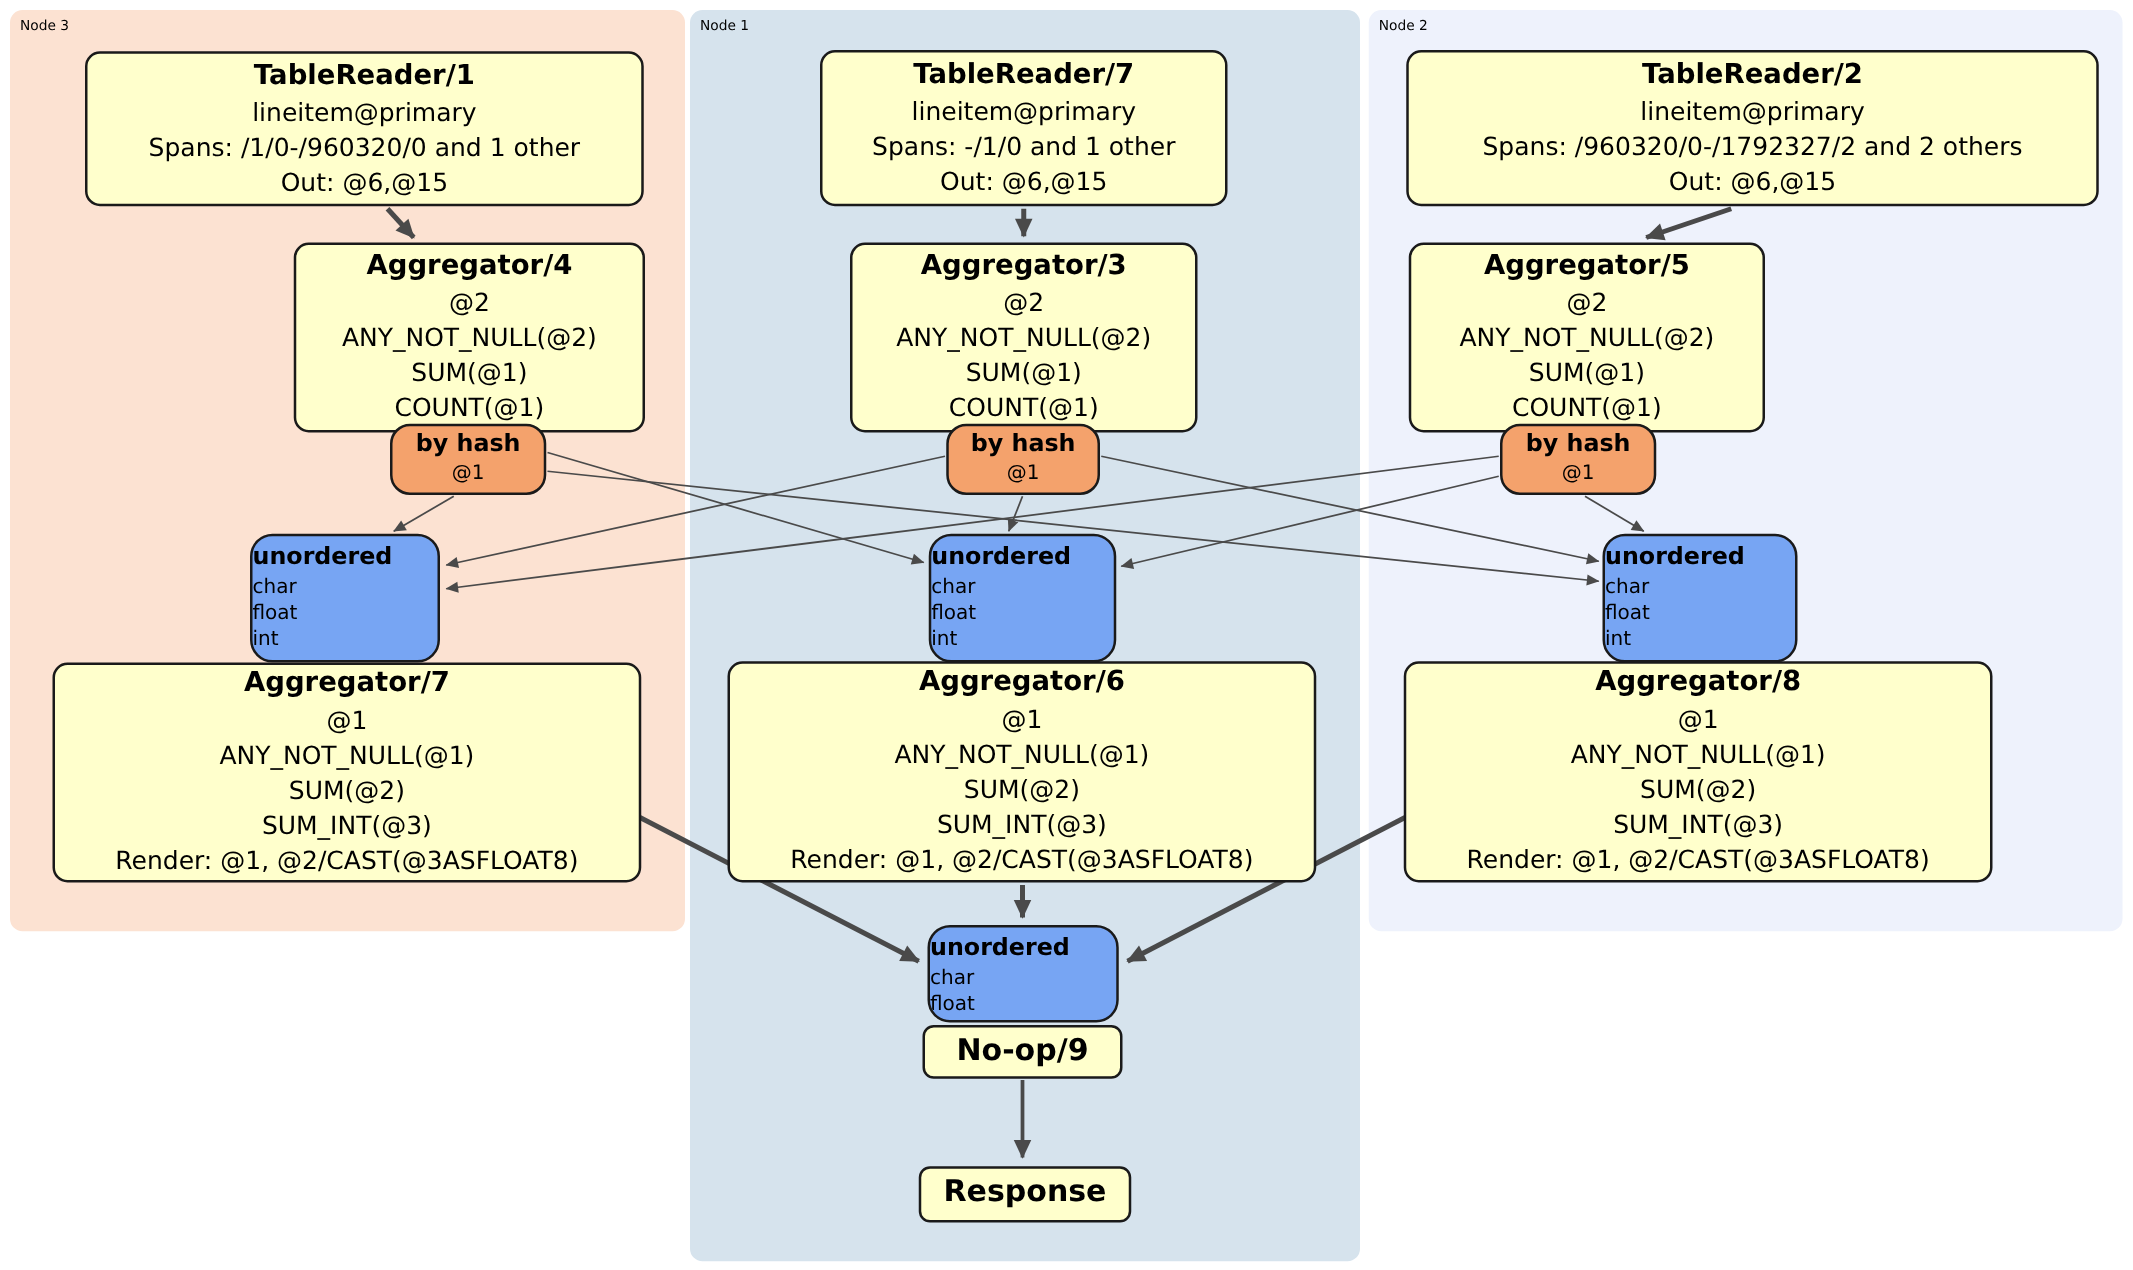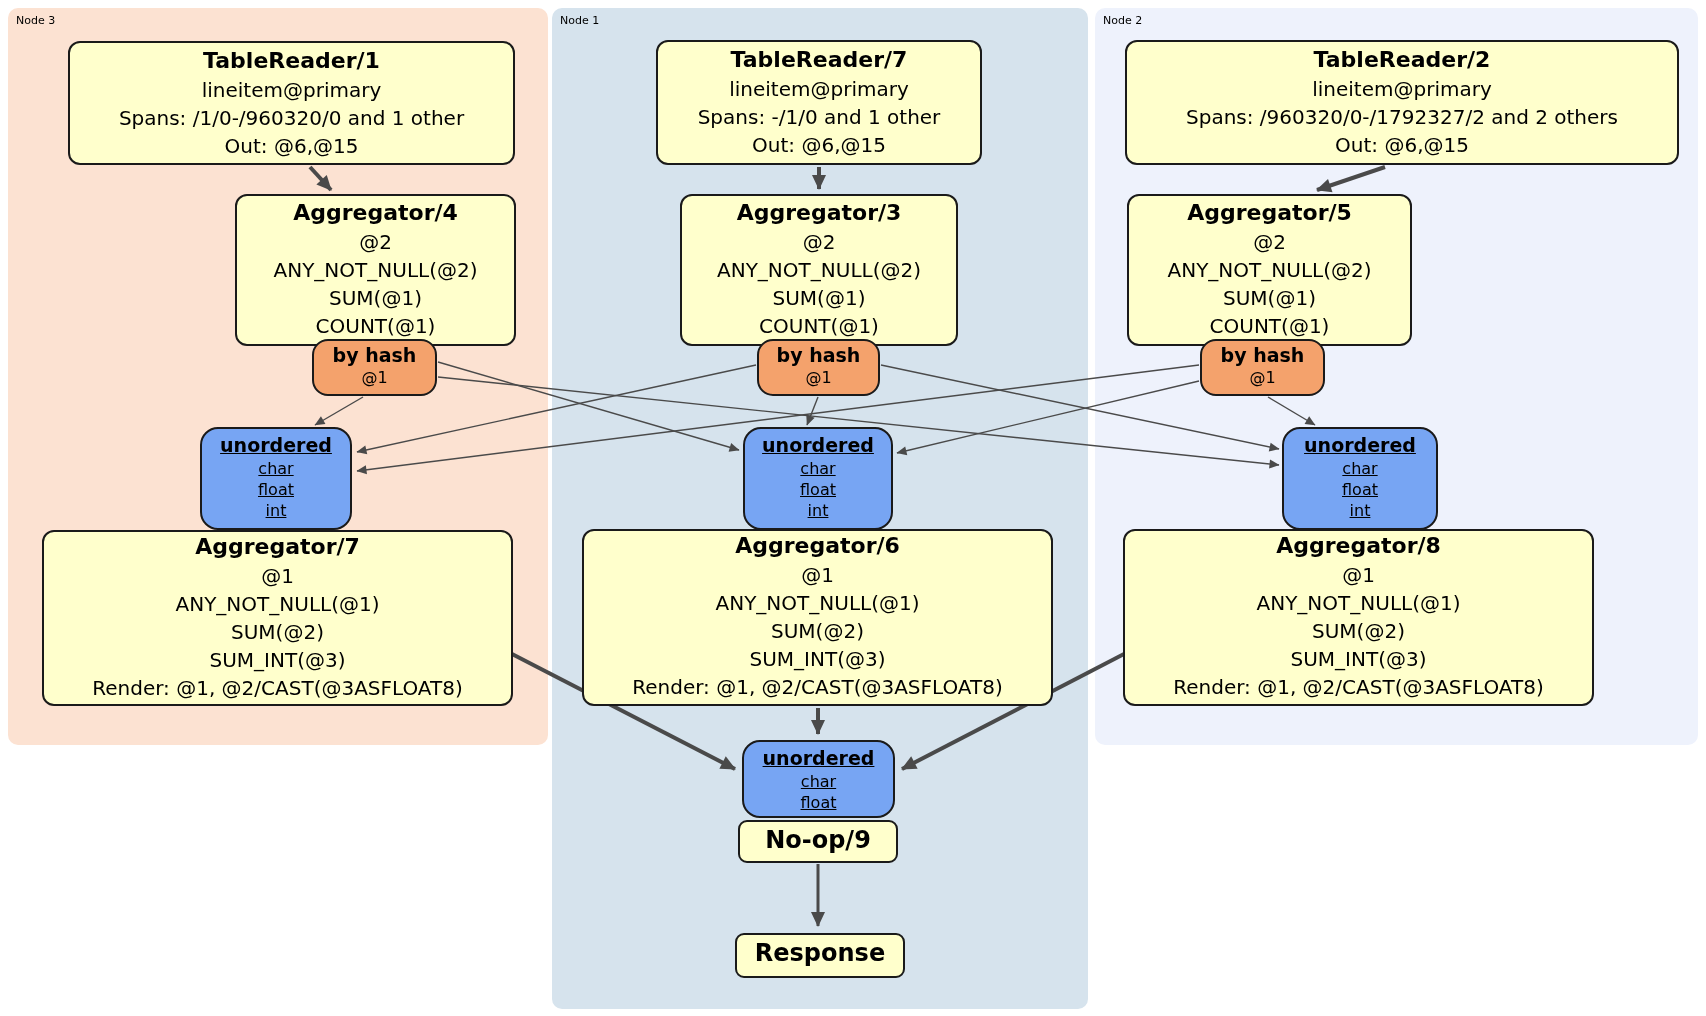--- a/index.html
+++ b/index.html
@@ -33,21 +33,21 @@
     background:var(--router-fill,#f4a26c);
     border:2px solid #1a1a1a;border-radius:16px;
     text-align:center;overflow:hidden;padding-top:2px;
   }
   .router .t{font-weight:bold;font-size:19px;line-height:25px;}
   .router .l{font-size:16px;line-height:20px;}
   .sync{
     position:absolute;box-sizing:border-box;z-index:4;
     background:var(--sync-fill,#77a5f3);
     border:2px solid #1a1a1a;border-radius:18px;
-    text-align:center;overflow:hidden;padding-top:4px;text-decoration:underline;
+    text-align:left;overflow:hidden;padding-top:4px;
   }
   .sync .t{font-weight:bold;font-size:19px;line-height:25px;}
   .sync .l{font-size:16px;line-height:21px;}
   .term{
     position:absolute;box-sizing:border-box;z-index:2;
     background:var(--processor-fill,#ffffcc);
     border:2px solid #1a1a1a;border-radius:9px;
     text-align:center;overflow:hidden;
   }
   .term .t{font-weight:bold;font-size:24px;line-height:36px;}

